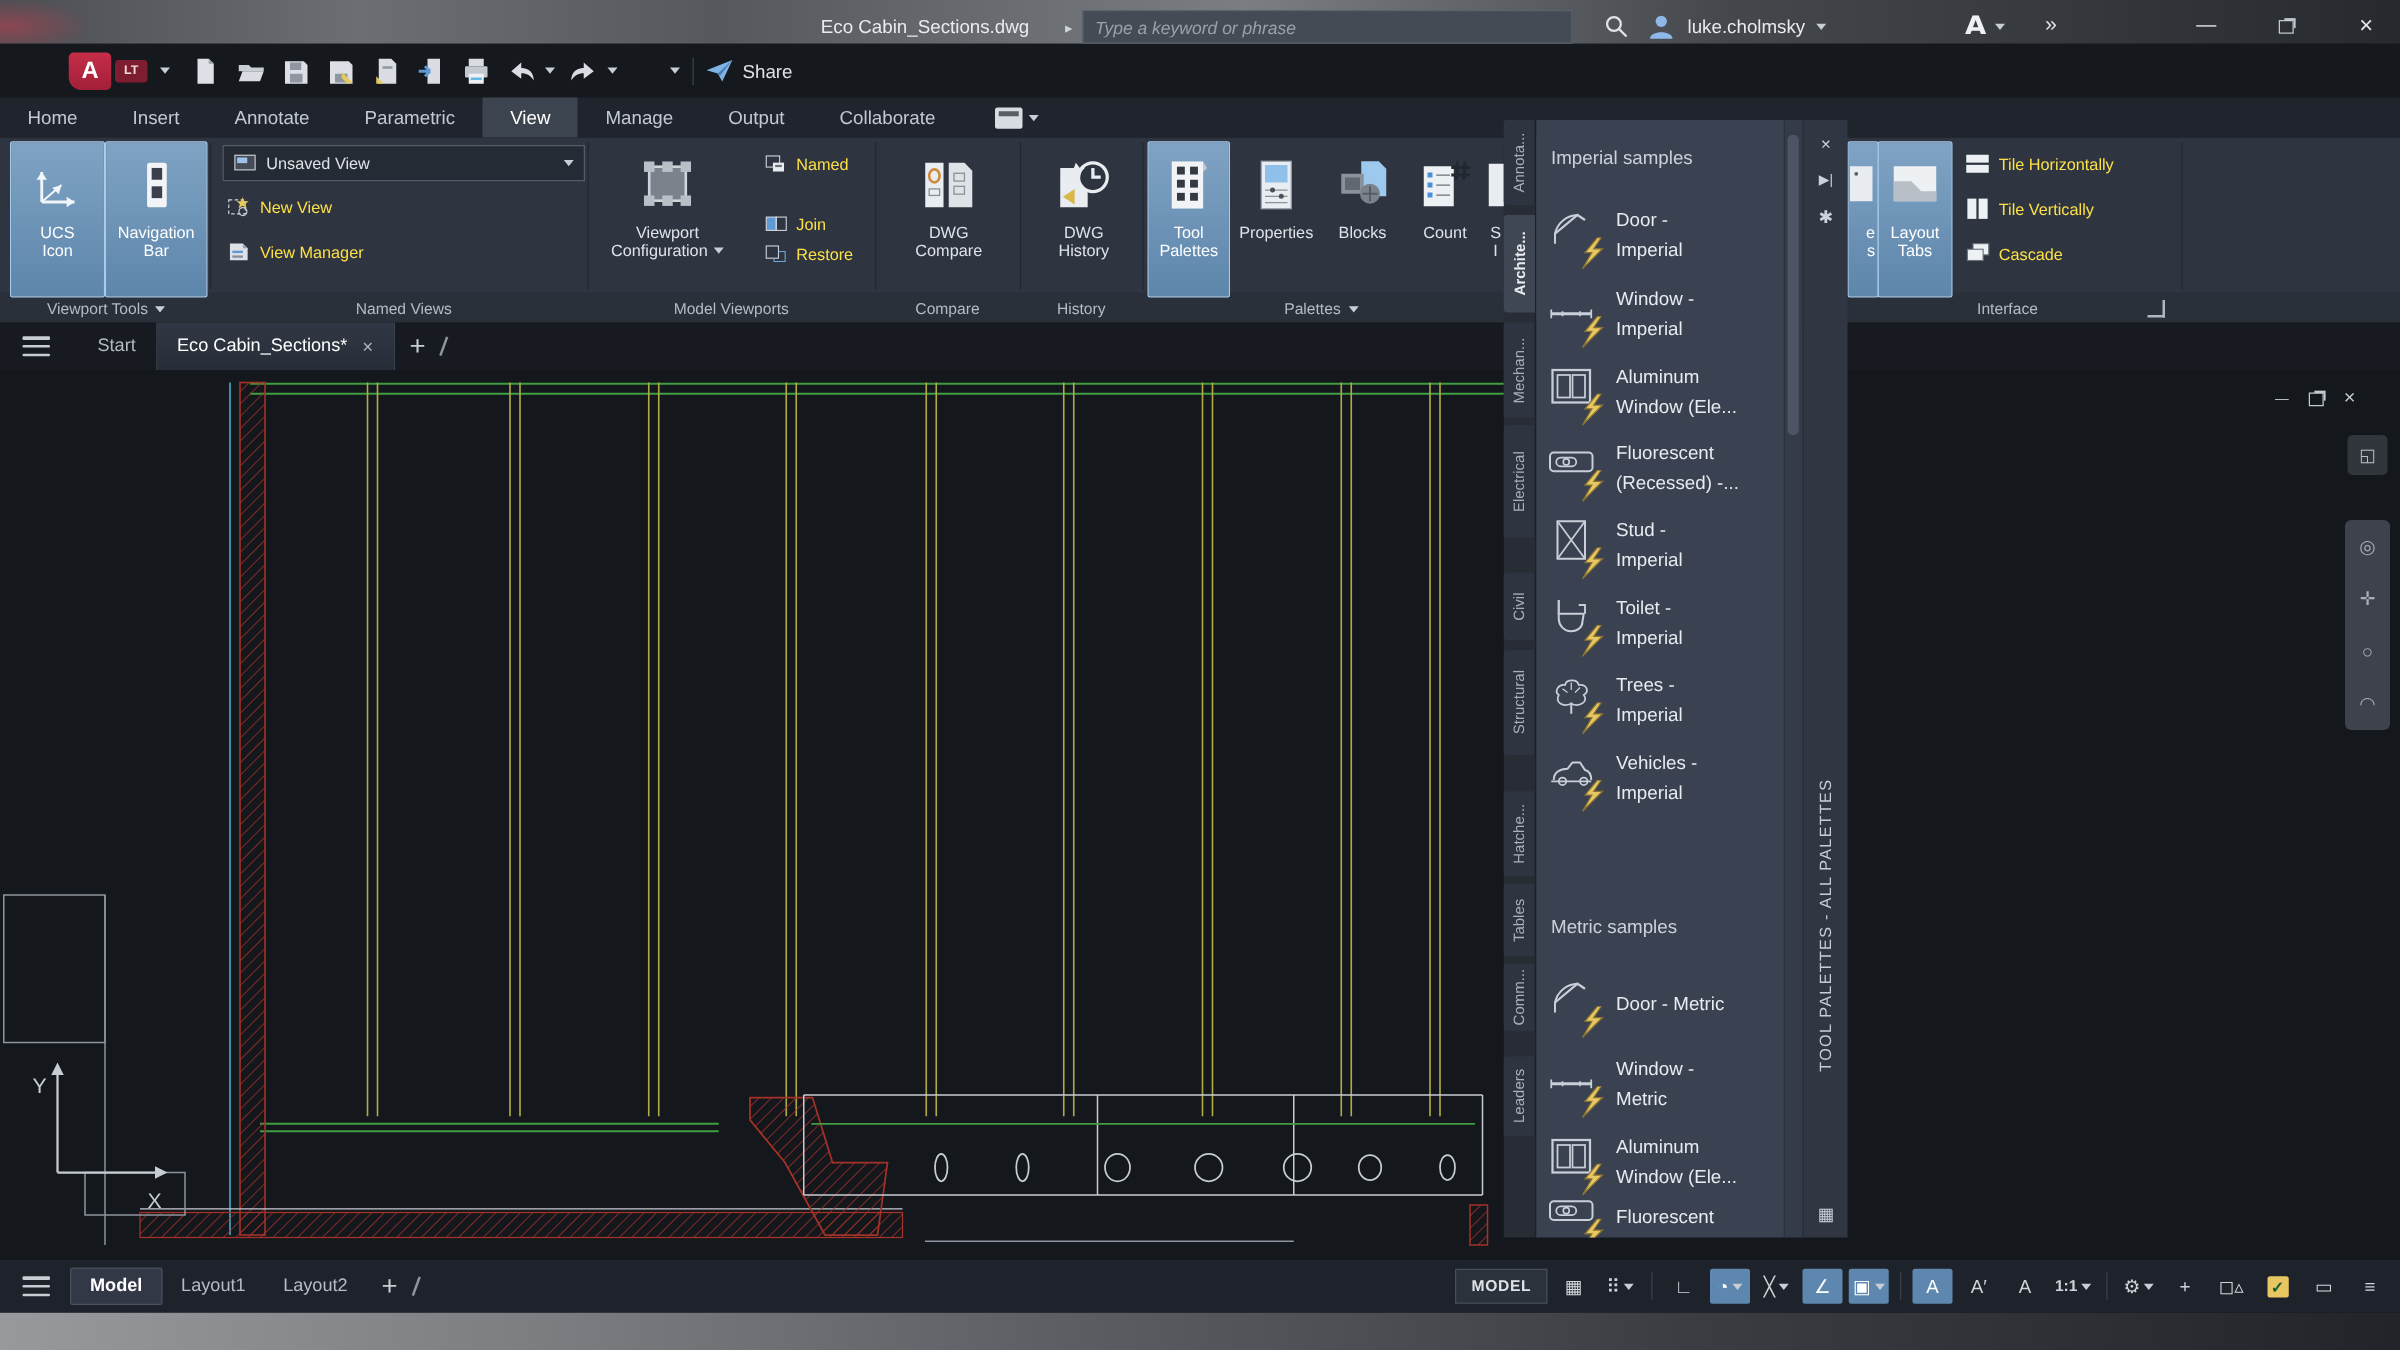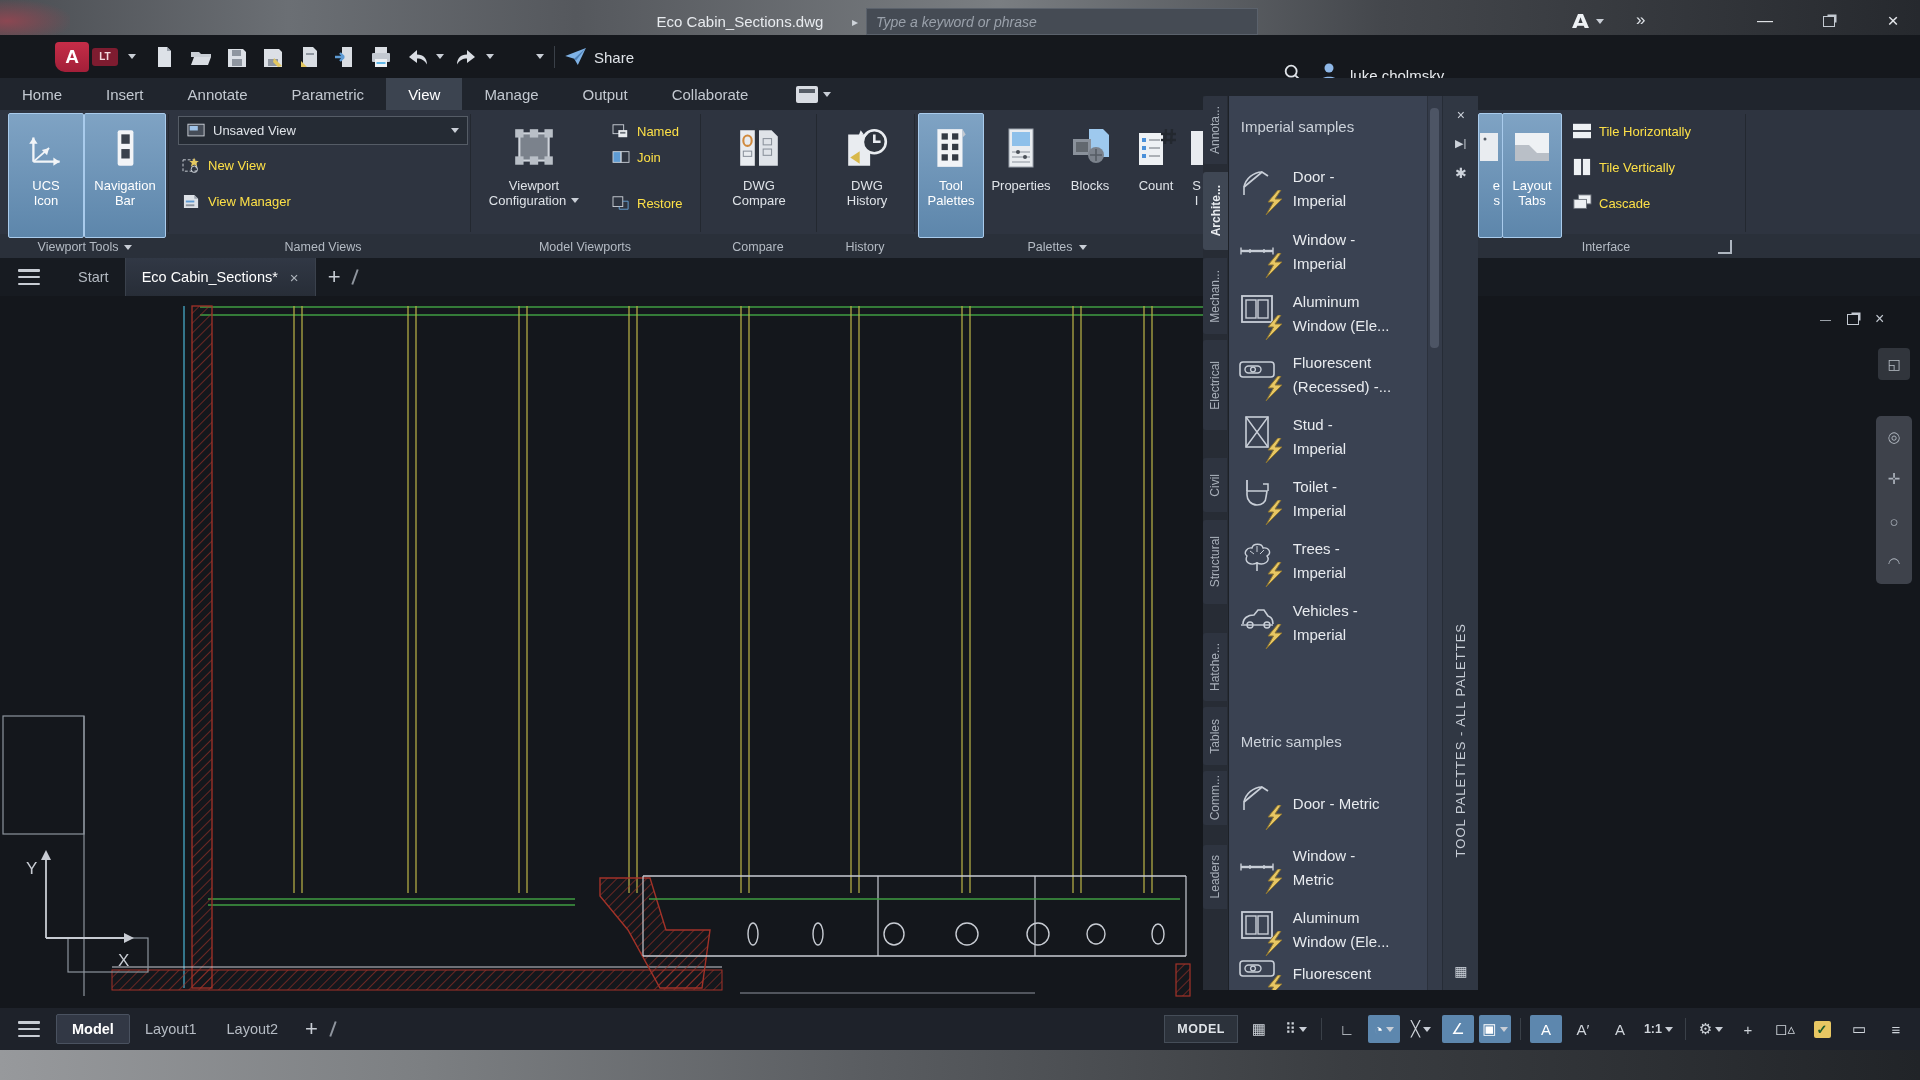--- a/index.html
+++ b/index.html
@@ -24,21 +24,21 @@
   .qat .qbtn{width:26px;height:26px;display:flex;align-items:center;justify-content:center;border-radius:2px;}
   .tb-sep{width:1px;height:22px;background:#3a4048;margin:0 10px;}
   #share{display:flex;align-items:flex-end;gap:7px;color:#dfe3e8;font-size:15px;}
   #doc-title{position:absolute;left:560px;top:0;width:360px;height:43px;display:flex;align-items:center;justify-content:center;
     font-size:15px;color:#e8ebef;}
   #search-wrap{position:absolute;left:852px;top:8px;display:flex;align-items:center;gap:8px;}
   #search-caret{color:#cfd4da;font-size:12px;}
   #search-input{width:372px;height:25px;background:#454b54;border:1px solid #5b626c;color:#e8ebef;
     font-size:14px;padding:0 9px;outline:none;}
   #search-input::placeholder{color:#9aa1ab;font-style:italic;}
-  #user-wrap{position:absolute;left:1282px;top:6px;display:flex;align-items:flex-end;gap:9px;height:30px;margin-top:48px;}
+  #user-wrap{position:absolute;left:1282px;top:6px;display:flex;align-items:center;gap:9px;height:30px;}
   #username{font-size:15px;color:#e8ebef;}
   #autodesk-wrap{position:absolute;left:1572px;top:6px;display:flex;align-items:center;gap:7px;height:30px;
     color:#eef1f4;font-size:22px;font-weight:bold;}
   #expand-arrows{position:absolute;left:1636px;top:10px;color:#dfe3e8;font-size:17px;letter-spacing:-3px;}
   .winbtns{position:absolute;right:12px;top:6px;display:flex;gap:34px;align-items:center;height:30px;}
   .winbtn{width:30px;height:26px;display:flex;align-items:center;justify-content:center;color:#e4e7eb;}
   
   #ribbon-tabs{left:0;top:78px;width:1920px;height:32px;background:#20252d;display:flex;align-items:stretch;}
   .rtab{padding:0 22px;display:flex;align-items:center;font-size:15px;color:#c3c9d1;cursor:default;}
   .rtab.active{background:#3c4450;color:#ffffff;}
@@ -329,21 +329,21 @@
     </span>
   </div>
   <div class="smallrow" style="left:612px;top:8px">
     <svg width="18" height="16" viewBox="0 0 20 18">
       <rect x="1" y="2" width="12" height="10" fill="none" stroke="#cfd4db"></rect>
       <rect x="7" y="8" width="10" height="8" fill="#e8ebef"></rect>
         <rect x="9" y="10" width="6" height="2" fill="#6a7079"></rect>
     </svg>
     <span>Named</span>
   </div>
-  <div class="smallrow" style="left:612px;top:34px">
+  <div class="smallrow" style="left:612px;top:56px">
     <svg width="18" height="16" viewBox="0 0 20 18">
       <rect x="1" y="3" width="9" height="12" fill="#5e9bd4" stroke="#cfd4db"></rect>
       <rect x="10" y="3" width="9" height="12" fill="none" stroke="#cfd4db"></rect>
     </svg>
     <span>Join</span>
   </div>
   <div class="smallrow" style="left:612px;top:80px">
     <svg width="18" height="16" viewBox="0 0 20 18">
       <rect x="1" y="2" width="11" height="11" fill="none" stroke="#cfd4db"></rect>
       <path d="M12 7 h6 v9 h-10 v-3" fill="none" stroke="#6aa7dc"></path>

